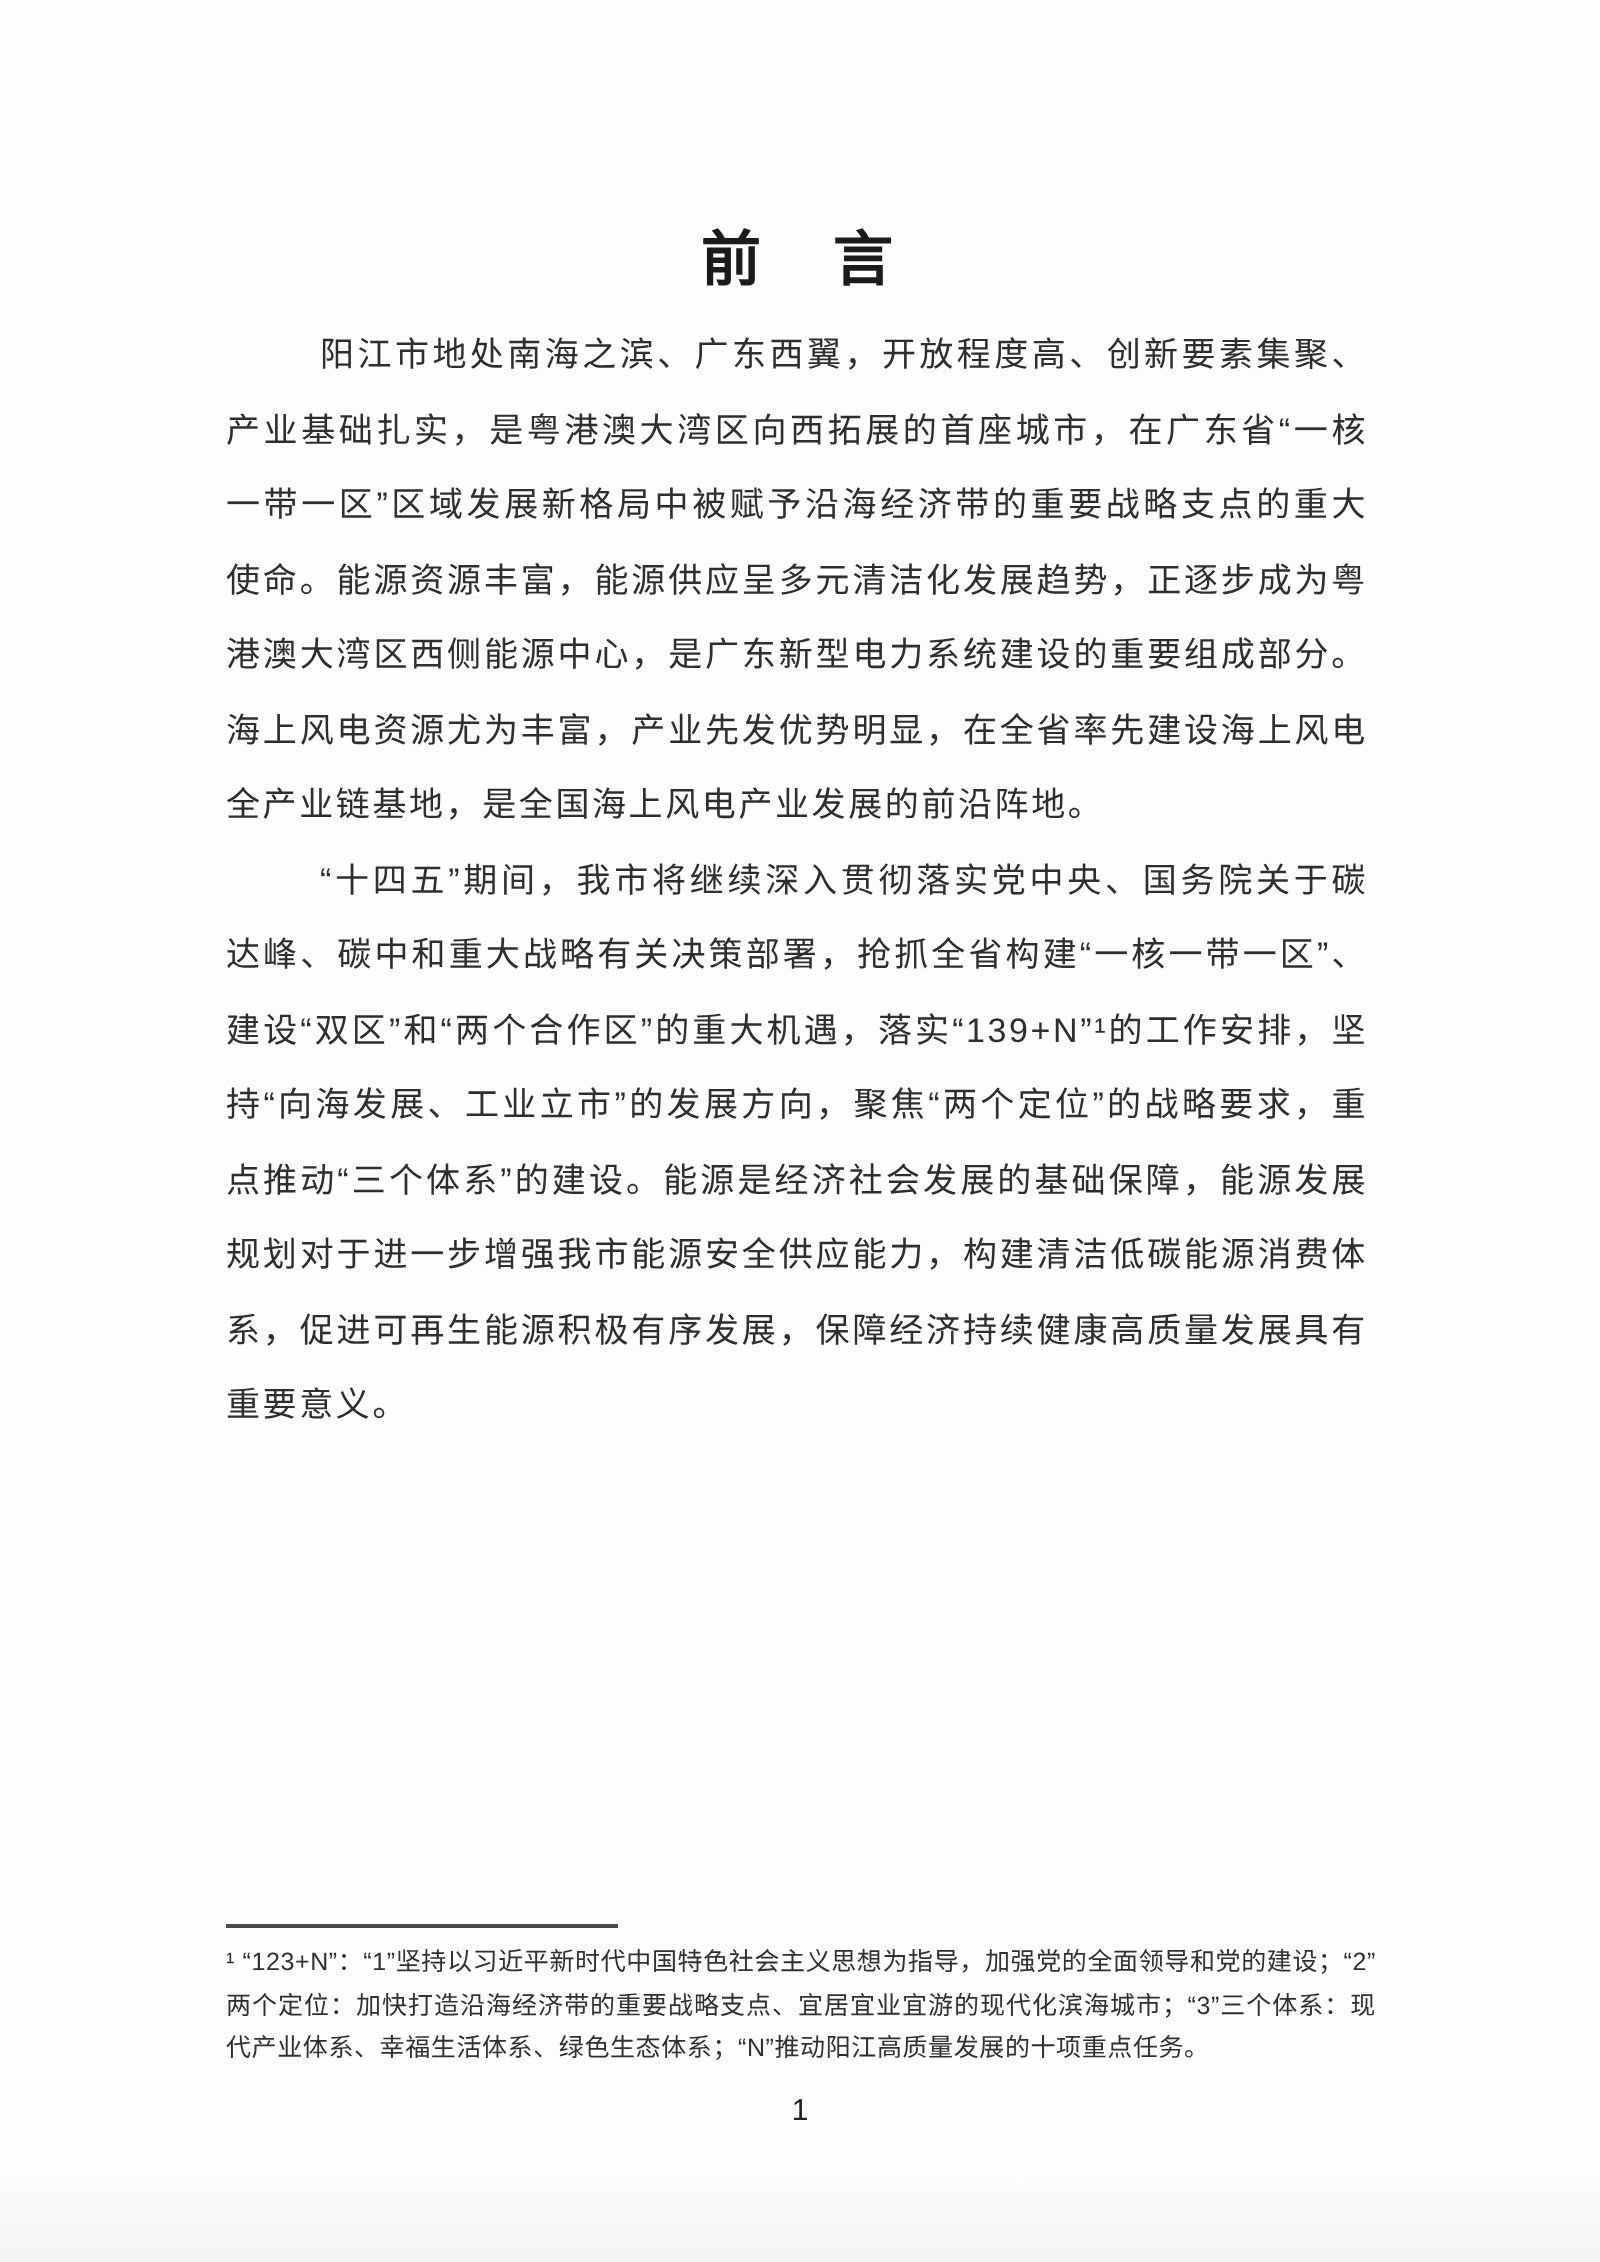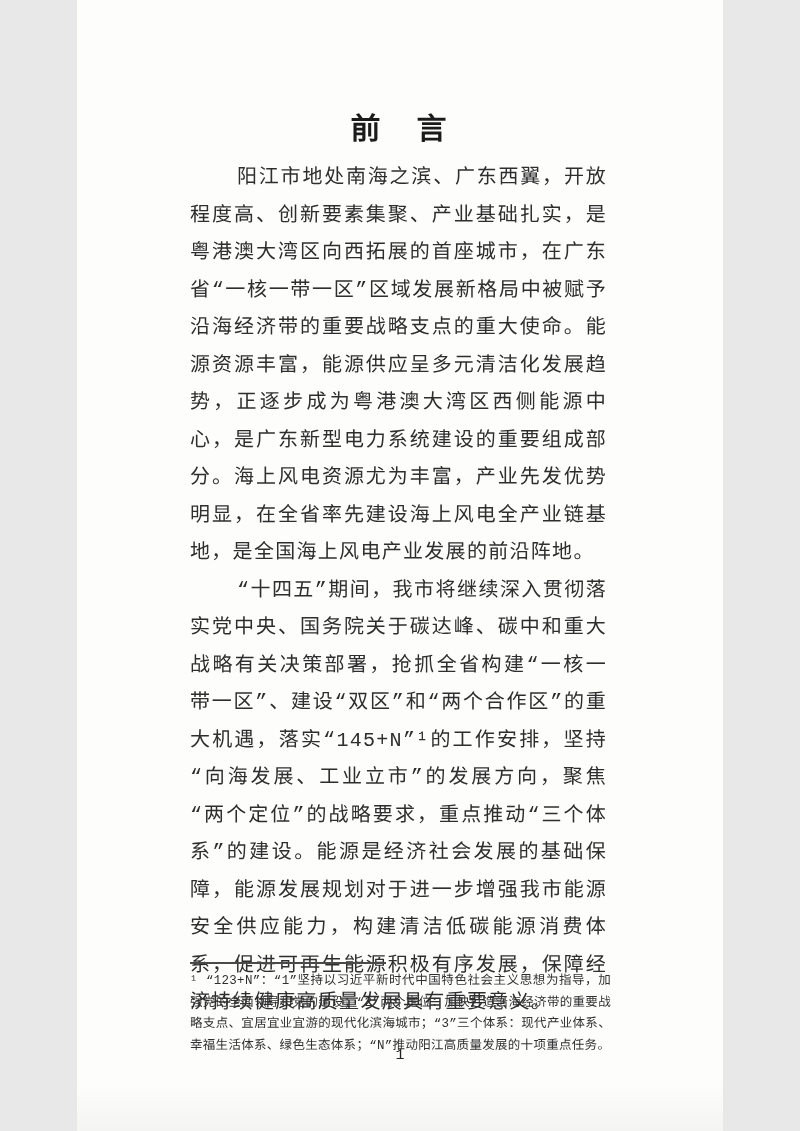--- a/index.html
+++ b/index.html
@@ -3,26 +3,26 @@
 <meta charset="utf-8">
 <title>前言</title>
 <style>
   html, body {
     margin: 0;
     padding: 0;
     background: #e8e8e8;
   }
   .page {
     position: relative;
-    width: 646px;
+    width: 800px;
     height: 1131px;
     margin: 0 auto;
     background: #fdfdfc;
     color: #2b2b2b;
-    font-family: Liberation Mono, monospace;
+    font-family: Liberation Sans, sans-serif;
     overflow: hidden;
     box-sizing: border-box;
   }
   
   .page::after {
     content: "";
     position: absolute;
     left: 0; right: 0; bottom: 0;
     height: 46px;
     background: linear-gradient(to bottom, rgba(190,190,188,0) 0%, rgba(190,190,188,0.14) 100%);
@@ -33,21 +33,21 @@
     padding-top: 114px;
     text-align: center;
     font-size: 30px;
     line-height: 34px;
     font-weight: 700;
     letter-spacing: 3px;
     color: #1b1b1b;
   }
   .content {
     margin: 11px 116px 0 113px;
-    font-size: 20px;
+    font-size: 17px;
     line-height: 37.5px;
     letter-spacing: 1.3px;
     text-align: justify;
     text-justify: inter-ideograph;
     color: #2e2e2e;
   }
   .content p {
     margin: 0;
     padding: 0;
     text-indent: 47px;
@@ -85,21 +85,21 @@
 </style>
 </head>
 <body>
 
 <div class="page">
 
   <h1 class="doc-title">前　言</h1>
 
   <div class="content">
     <p>阳江市地处南海之滨、广东西翼，开放程度高、创新要素集聚、产业基础扎实，是粤港澳大湾区向西拓展的首座城市，在广东省“一核一带一区”区域发展新格局中被赋予沿海经济带的重要战略支点的重大使命。能源资源丰富，能源供应呈多元清洁化发展趋势，正逐步成为粤港澳大湾区西侧能源中心，是广东新型电力系统建设的重要组成部分。海上风电资源尤为丰富，产业先发优势明显，在全省率先建设海上风电全产业链基地，是全国海上风电产业发展的前沿阵地。</p>
-    <p>“十四五”期间，我市将继续深入贯彻落实党中央、国务院关于碳达峰、碳中和重大战略有关决策部署，抢抓全省构建“一核一带一区”、建设“双区”和“两个合作区”的重大机遇，落实“145+N”¹的工作安排，坚持“向海发展、工业立市”的发展方向，聚焦“两个定位”的战略要求，重点推动“三个体系”的建设。能源是经济社会发展的基础保障，能源发展规划对于进一步增强我市能源安全供应能力，构建清洁低碳能源消费体系，促进可再生能源积极有序发展，保障经济持续健康高质量发展具有重要意义。</p>
+    <p>“十四五”期间，我市将继续深入贯彻落实党中央、国务院关于碳达峰、碳中和重大战略有关决策部署，抢抓全省构建“一核一带一区”、建设“双区”和“两个合作区”的重大机遇，落实“139+N”¹的工作安排，坚持“向海发展、工业立市”的发展方向，聚焦“两个定位”的战略要求，重点推动“三个体系”的建设。能源是经济社会发展的基础保障，能源发展规划对于进一步增强我市能源安全供应能力，构建清洁低碳能源消费体系，促进可再生能源积极有序发展，保障经济持续健康高质量发展具有重要意义。</p>
   </div>
 
   <div class="footnote-area">
     <div class="footnote-rule"></div>
     <p class="footnote-text">¹ “123+N”：“1”坚持以习近平新时代中国特色社会主义思想为指导，加强党的全面领导和党的建设；“2”两个定位：加快打造沿海经济带的重要战略支点、宜居宜业宜游的现代化滨海城市；“3”三个体系：现代产业体系、幸福生活体系、绿色生态体系；“N”推动阳江高质量发展的十项重点任务。</p>
   </div>
 
   <div class="page-number">1</div>
 
 </div>

